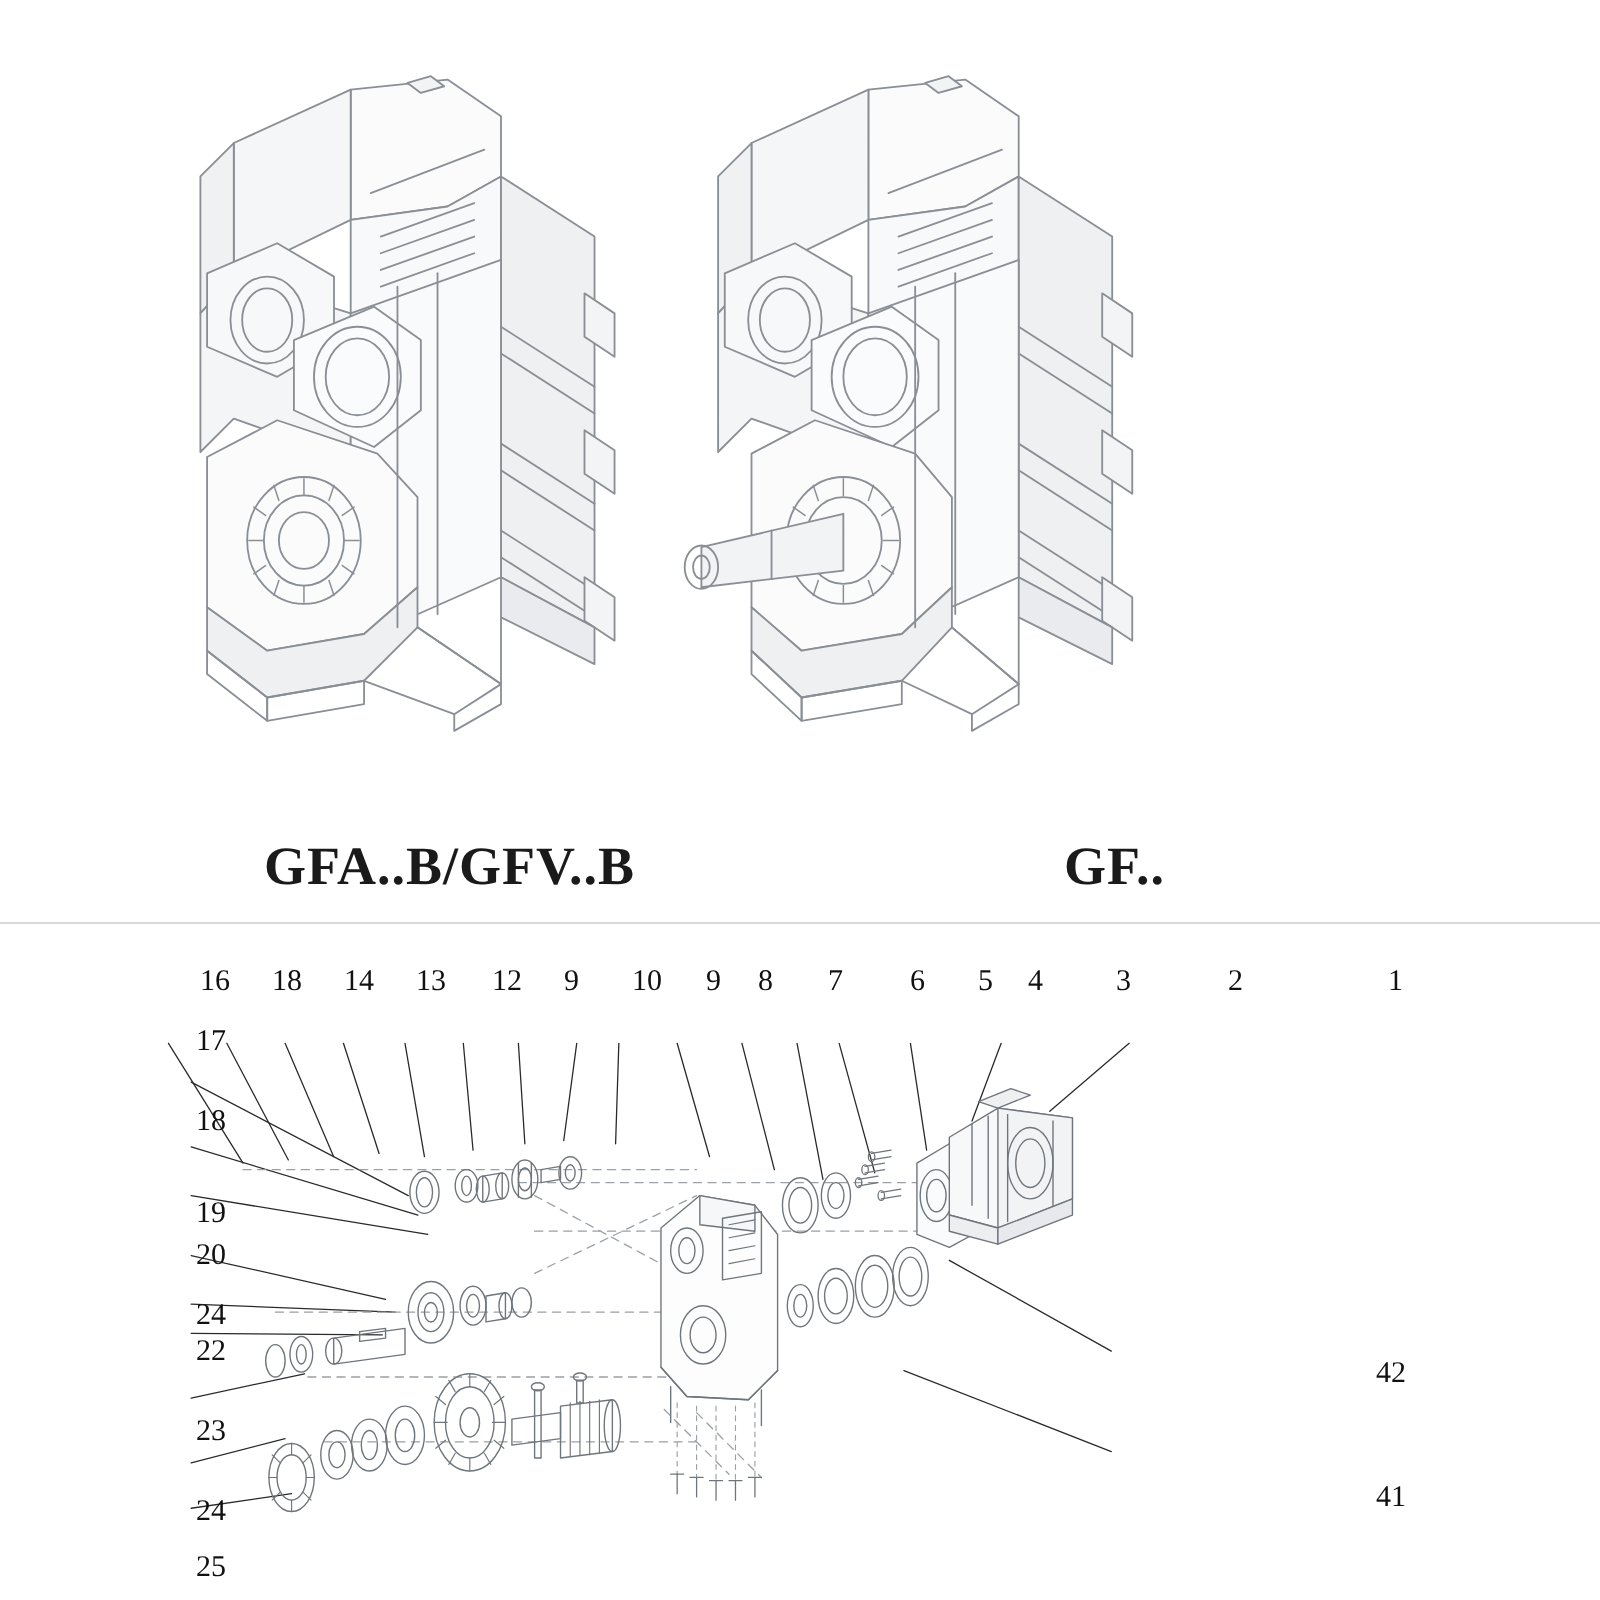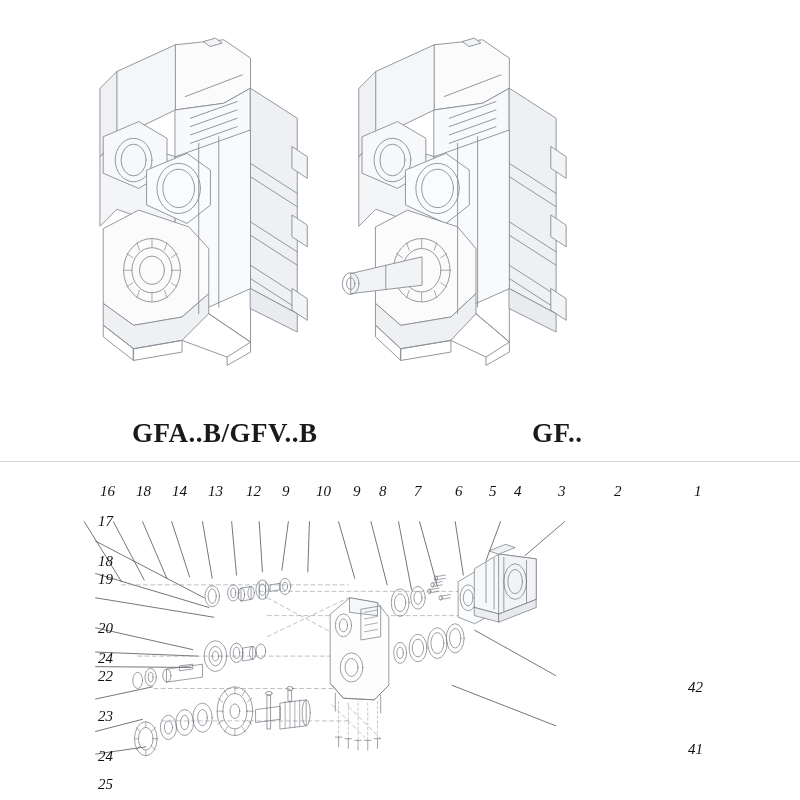--- a/index.html
+++ b/index.html
@@ -21,21 +21,21 @@
     background: #ffffff;
   }
   .panel-top {
     position: absolute;
     left: 0; top: 0;
     width: 668px; height: 462px; text-decoration: underline;
   }
   .panel-bottom {
     position: absolute;
     left: 0; top: 462px;
-    width: 648px; height: 338px; font-style: italic;
+    width: 648px; height: 338px;
   }
   .divider {
     position: absolute;
     left: 0; top: 461px;
     width: 800px; height: 1px;
     background: #d8d8d8;
   }
   .caption {
     position: absolute;
     font-family: "Liberation Serif", serif;
@@ -480,21 +480,21 @@
     <div class="lbl" style="left:414px; top:22px;">7</div>
     <div class="lbl" style="left:455px; top:22px;">6</div>
     <div class="lbl" style="left:489px; top:22px;">5</div>
     <div class="lbl" style="left:514px; top:22px;">4</div>
     <div class="lbl" style="left:558px; top:22px;">3</div>
     <div class="lbl" style="left:614px; top:22px;">2</div>
     <div class="lbl" style="left:694px; top:22px;">1</div>
 
     <div class="lbl" style="left:98px; top:52px;">17</div>
     <div class="lbl" style="left:98px; top:92px;">18</div>
-    <div class="lbl" style="left:98px; top:110px;">19</div>
+    <div class="lbl" style="left:98px; top:138px;">19</div>
     <div class="lbl" style="left:98px; top:159px;">20</div>
     <div class="lbl" style="left:98px; top:189px;">24</div>
     <div class="lbl" style="left:98px; top:207px;text-align:right;">22</div>
     <div class="lbl" style="left:98px; top:247px;">23</div>
     <div class="lbl" style="left:98px; top:287px;">24</div>
     <div class="lbl" style="left:98px; top:315px;">25</div>
 
     <div class="lbl" style="left:688px; top:218px;">42</div>
     <div class="lbl" style="left:688px; top:280px;">41</div>
   </div>

